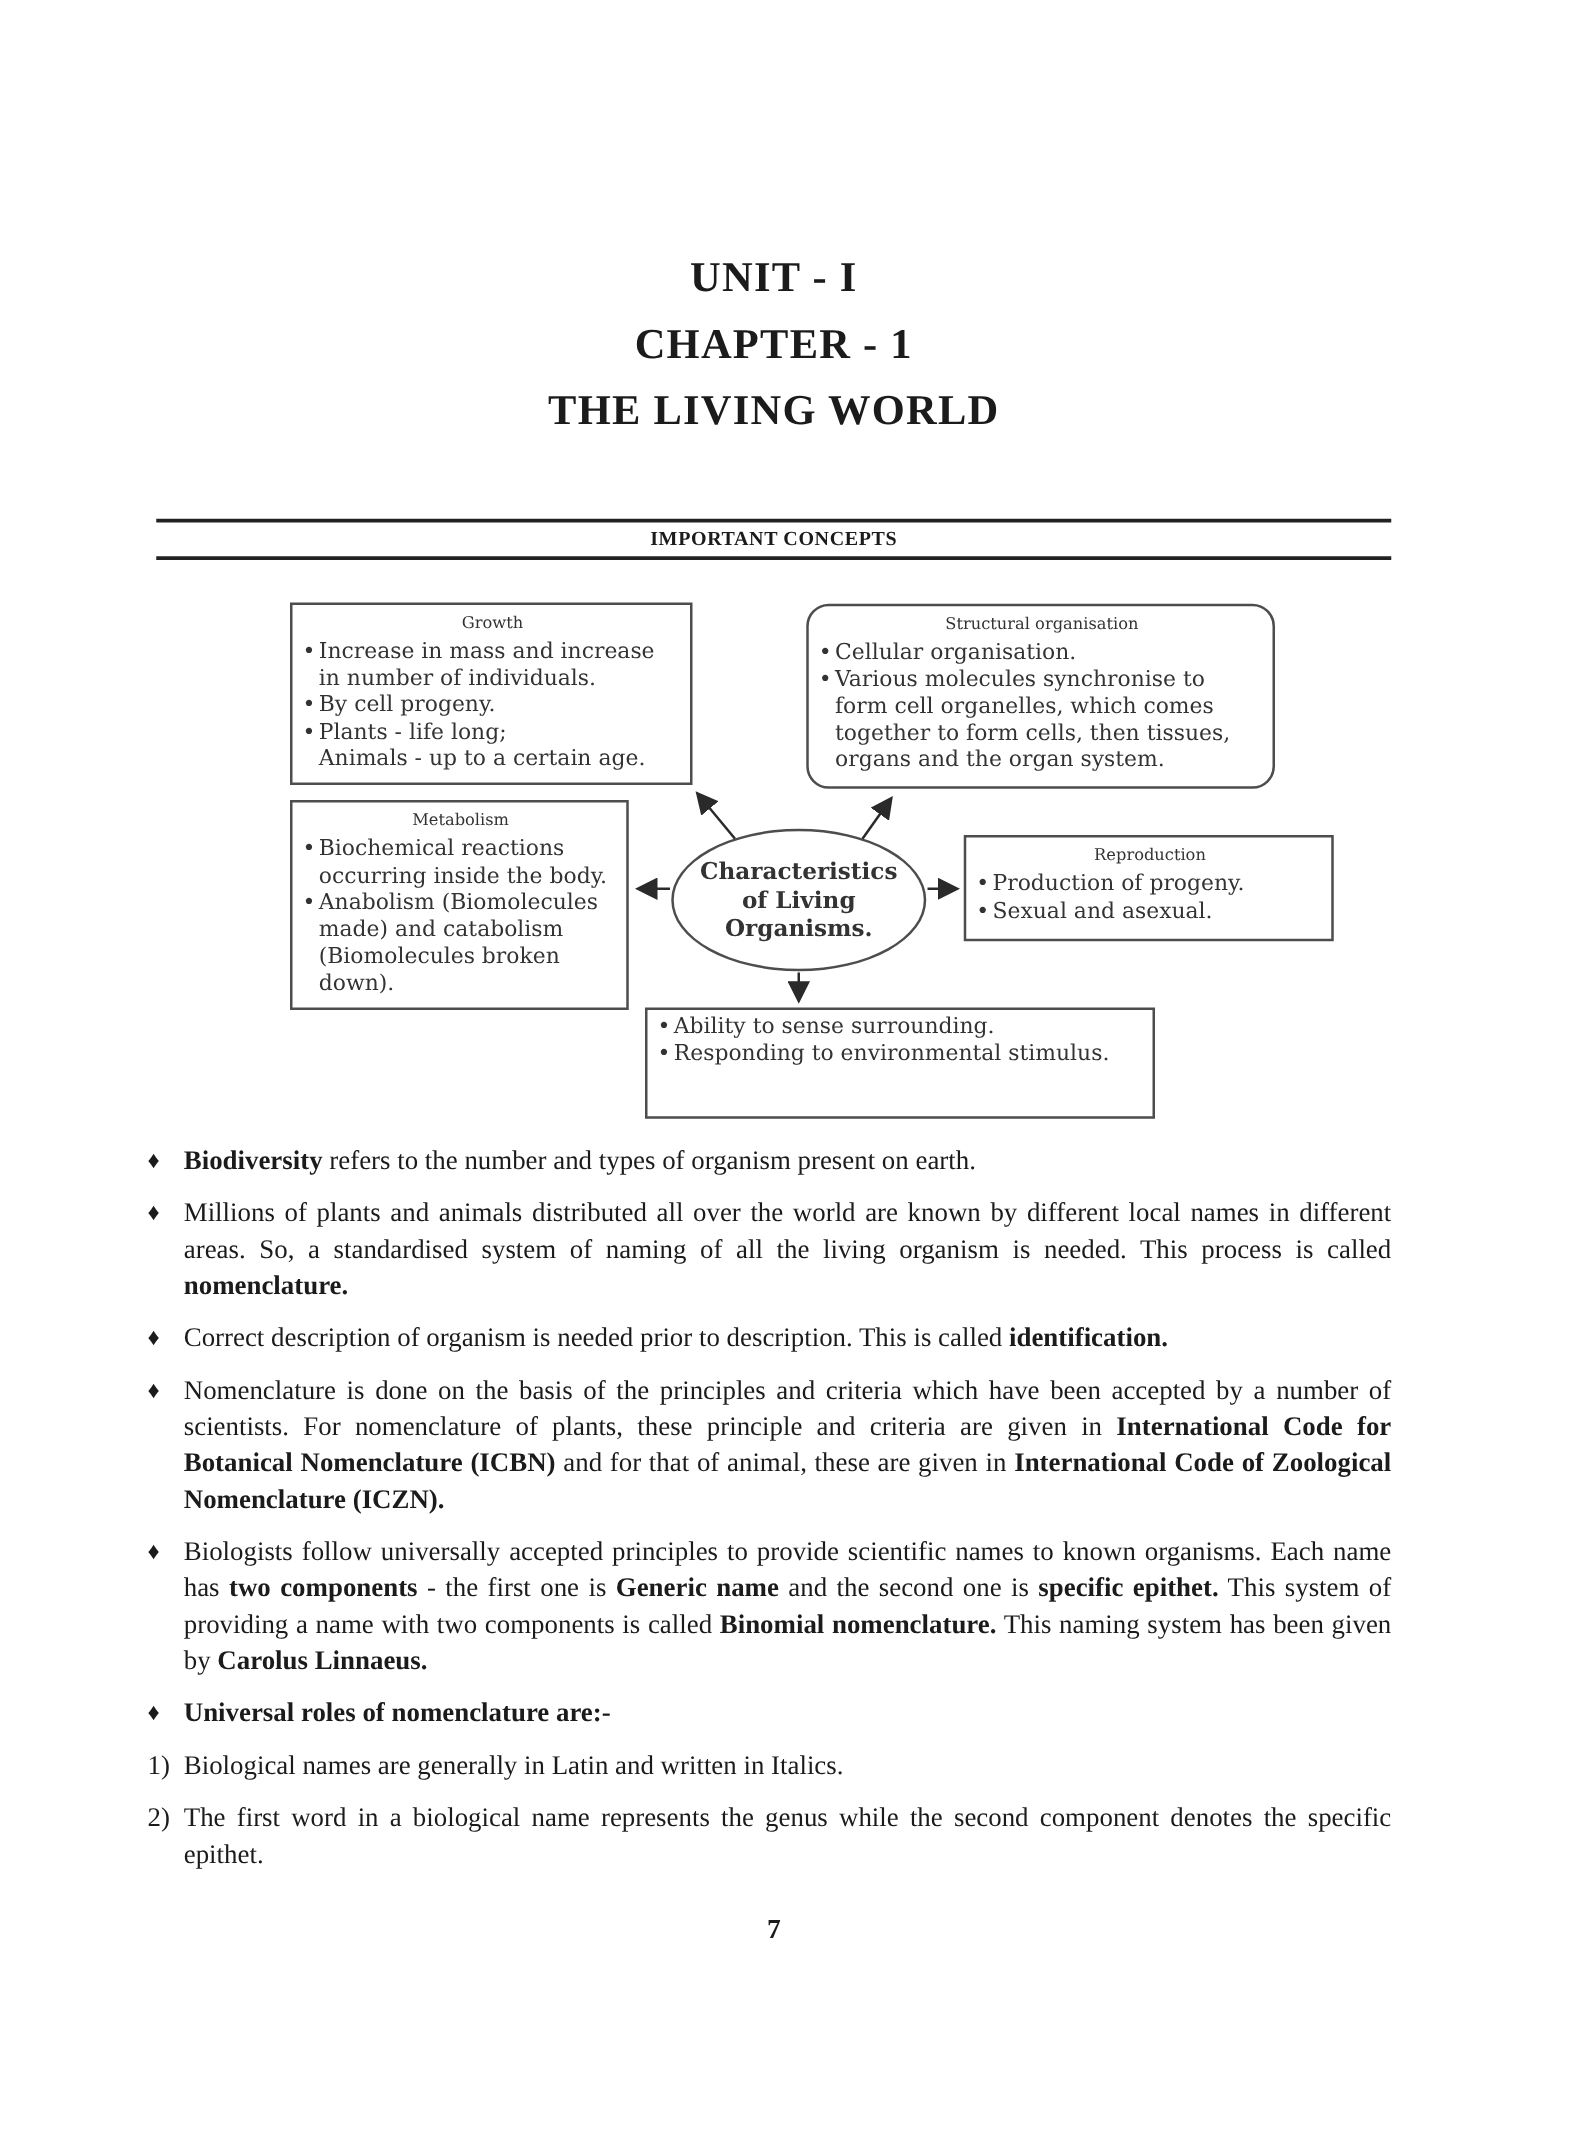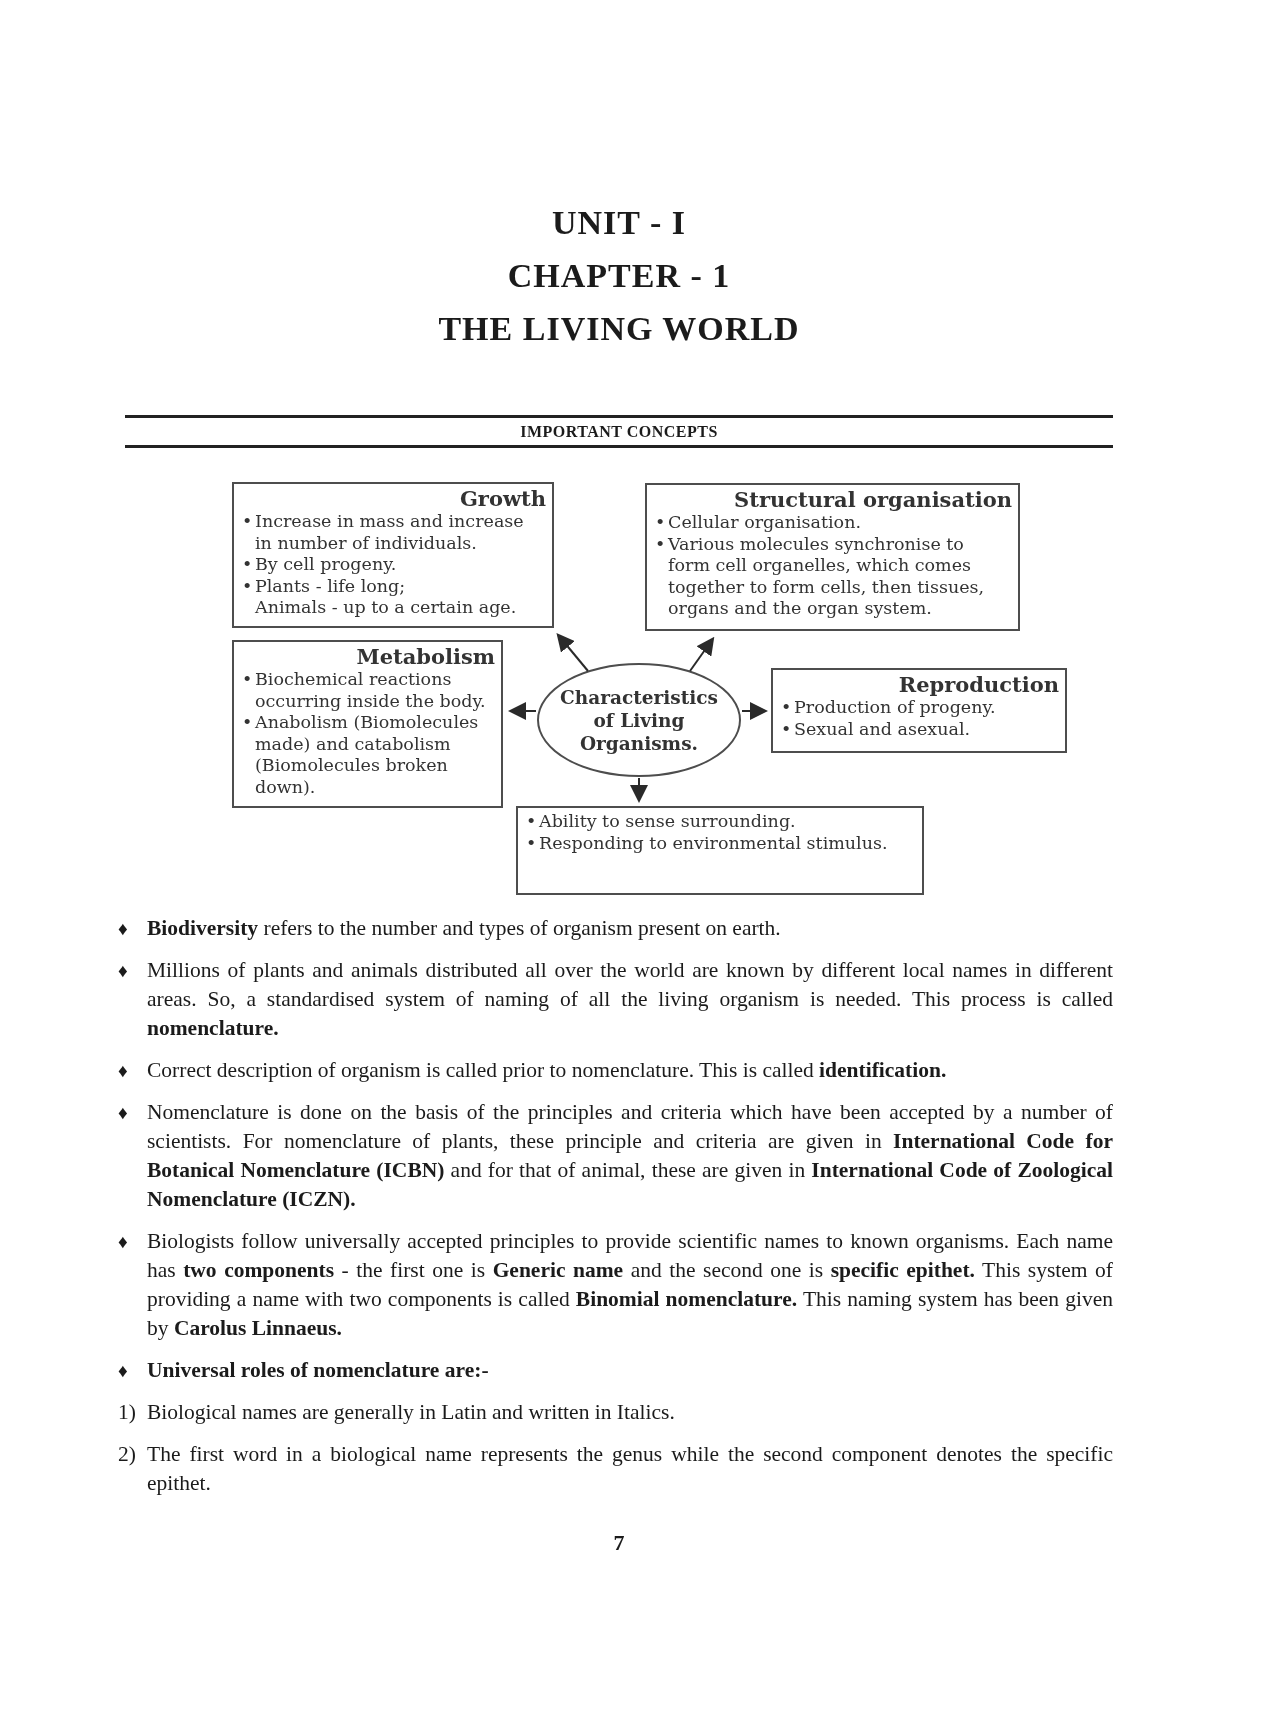--- a/index.html
+++ b/index.html
@@ -45,21 +45,21 @@
   }
   .dbox{
     position:absolute;
     border:2px solid var(--line);
     background:var(--paper);
     padding:3px 6px 3px 8px;
     box-sizing:border-box;
     font-size:17.5px;line-height:21.5px;
   }
   .dbox-title{
-    text-align:right;font-weight:bold;font-size:21px;line-height:24px;
+    text-align:center;font-weight:normal;font-size:13px;line-height:24px;
   }
   .bi{display:flex;align-items:flex-start;}
   .bi .dot{width:13px;flex:0 0 13px;line-height:21.5px;}
   .bi .bit{white-space:pre-line;flex:1;}
   .ellipse{
     position:absolute;left:537px;top:663px;width:204px;height:114px;
     border:2px solid var(--line);border-radius:50%;
     display:flex;align-items:center;justify-content:center;
     text-align:center;font-weight:bold;font-size:18.5px;line-height:23px;
     white-space:pre-line;background:var(--paper);
@@ -118,21 +118,21 @@
         <span class="dot">•</span>
         <span class="bit">By cell progeny.</span>
       </div>
       <div class="bi">
         <span class="dot">•</span>
         <span class="bit">Plants - life long;
 Animals - up to a certain age.</span>
       </div>
     </div>
 
-    <div class="dbox" style="left:645px;top:483px;width:375px;height:148px;">
+    <div class="dbox" style="left:645px;top:483px;width:375px;height:148px;border-radius:18px;">
       <div class="dbox-title">Structural organisation</div>
       <div class="bi">
         <span class="dot">•</span>
         <span class="bit">Cellular organisation.</span>
       </div>
       <div class="bi">
         <span class="dot">•</span>
         <span class="bit">Various molecules synchronise to
 form cell organelles, which comes
 together to form cells, then tissues,
@@ -204,21 +204,21 @@
       <div class="ptext"><b>Biodiversity</b><span> refers to the number and types of organism present on earth.</span></div>
     </div>
 
     <div class="para">
       <span class="marker">♦</span>
       <div class="ptext"><span>Millions of plants and animals distributed all over the world are known by different local names in different areas. So, a standardised system of naming of all the living organism is needed. This process is called </span><b>nomenclature.</b></div>
     </div>
 
     <div class="para">
       <span class="marker">♦</span>
-      <div class="ptext"><span>Correct description of organism is called prior to nomenclature. This is called </span><b>identification.</b></div>
+      <div class="ptext"><span>Correct description of organism is needed prior to description. This is called </span><b>identification.</b></div>
     </div>
 
     <div class="para">
       <span class="marker">♦</span>
       <div class="ptext"><span>Nomenclature is done on the basis of the principles and criteria which have been accepted by a number of scientists. For nomenclature of plants, these principle and criteria are given in </span><b>International Code for Botanical Nomenclature (ICBN)</b><span> and for that of animal, these are given in </span><b>International Code of Zoological Nomenclature (ICZN).</b></div>
     </div>
 
     <div class="para">
       <span class="marker">♦</span>
       <div class="ptext"><span>Biologists follow universally accepted principles to provide scientific names to known organisms. Each name has </span><b>two components</b><span> - the first one is </span><b>Generic name</b><span> and the second one is </span><b>specific epithet.</b><span> This system of providing a name with two components is called </span><b>Binomial nomenclature.</b><span> This naming system has been given by </span><b>Carolus Linnaeus.</b></div>

